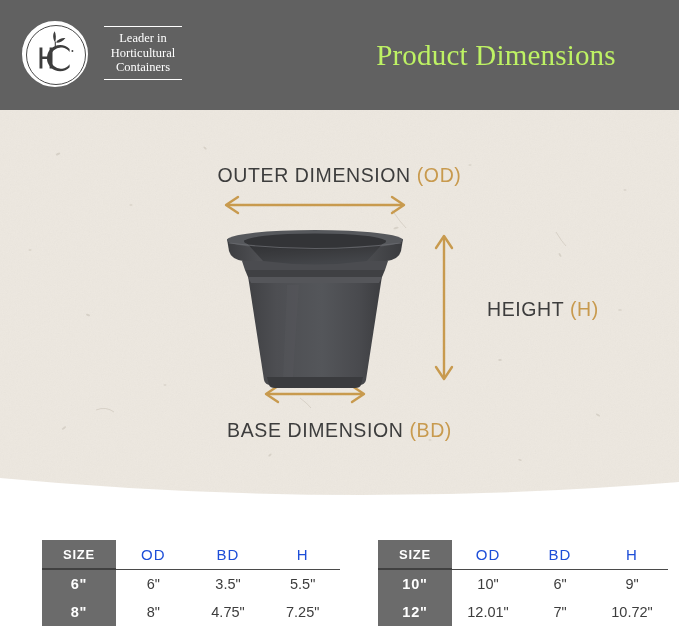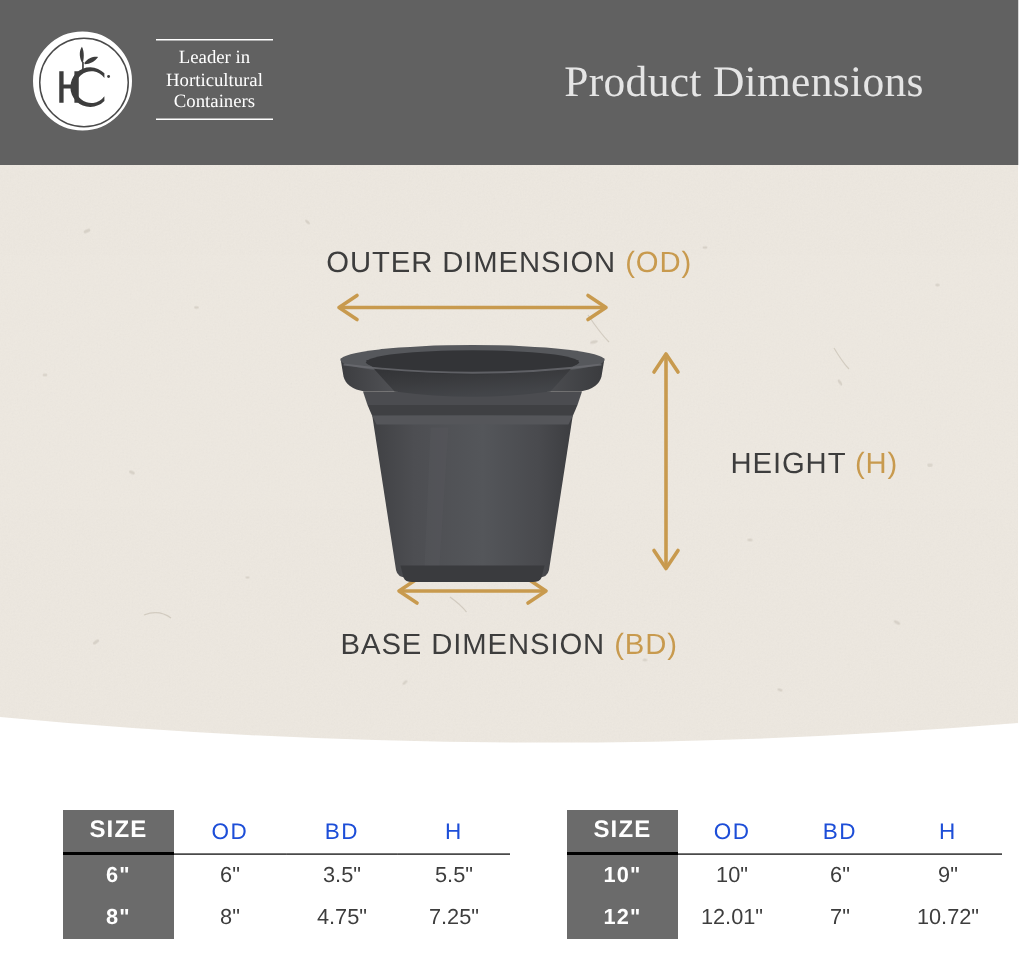--- a/index.html
+++ b/index.html
@@ -46,21 +46,21 @@
     font-size:12.5px;line-height:14.5px;font-weight:400;
   }
   .tag-rule{
     width:78px;height:1px;background:#ffffff;margin:0 auto;
   }
   .tag-rule.top{margin-bottom:4px;}
   .tag-rule.bottom{margin-top:4px;}
 
   .header-title{
     position:absolute;left:330px;top:36px;width:332px;
-    text-align:center;color:#e5e5e5;
+    text-align:center;color:#bef264;
     font-family:"Liberation Serif", serif;
     font-size:29px;line-height:38px;font-weight:400;
     letter-spacing:0.2px;
   }
 
   
   .cream-panel{
     position:absolute;left:0;top:110px;width:679px;height:395px;
     overflow:hidden;
   }
@@ -113,22 +113,22 @@
     font-size:15px;
     letter-spacing:0.8px;
   }
   .tbl th.size-head, .tbl td.size-cell{
     background:#6b6b6b;
     color:#ffffff;
     font-weight:700;
     letter-spacing:0.8px;
   }
   .tbl th.size-head{
-    border-bottom:2px solid #000000;
-    font-size:16px;
+    border-bottom:2px solid #404040;
+    font-size:13px;
   }
   .tbl th.data-head{
     border-bottom:1.5px solid #4a4a4a;
     font-weight:400;
     color:#1d4ed8;
     letter-spacing:1px;
   }
   .tbl td.size-cell{font-size:14.5px;}
 </style>
 </head>

